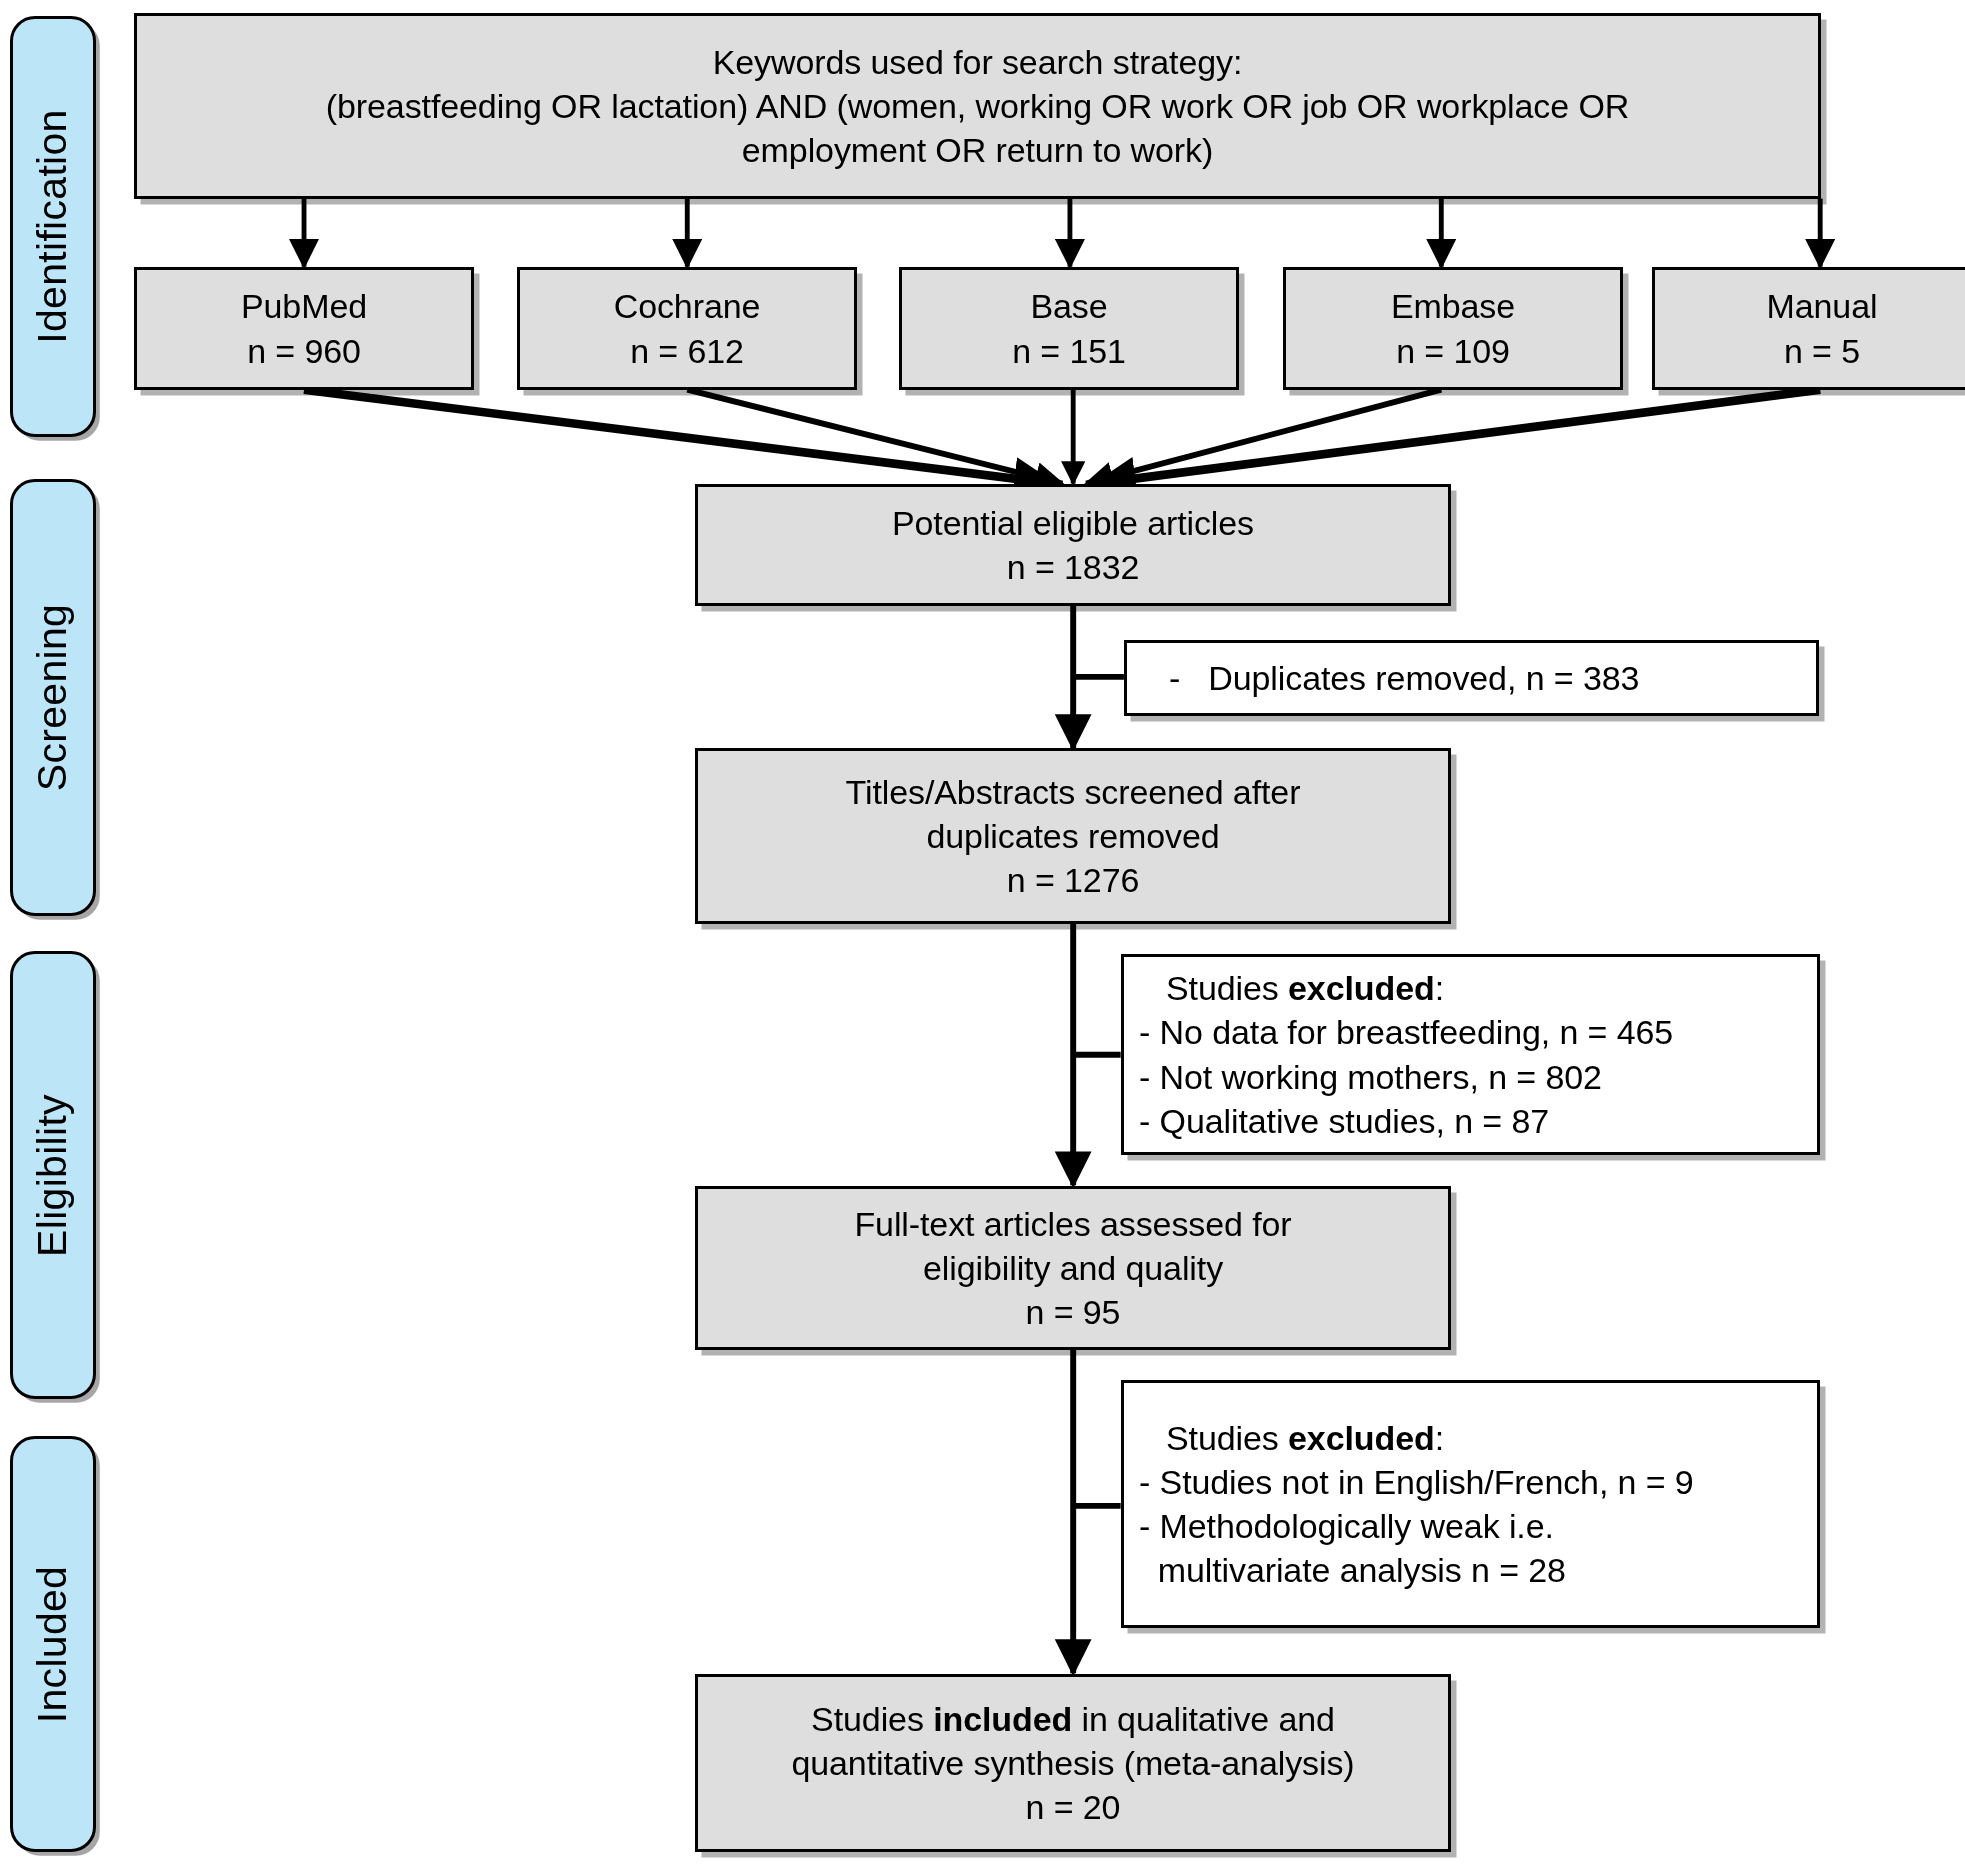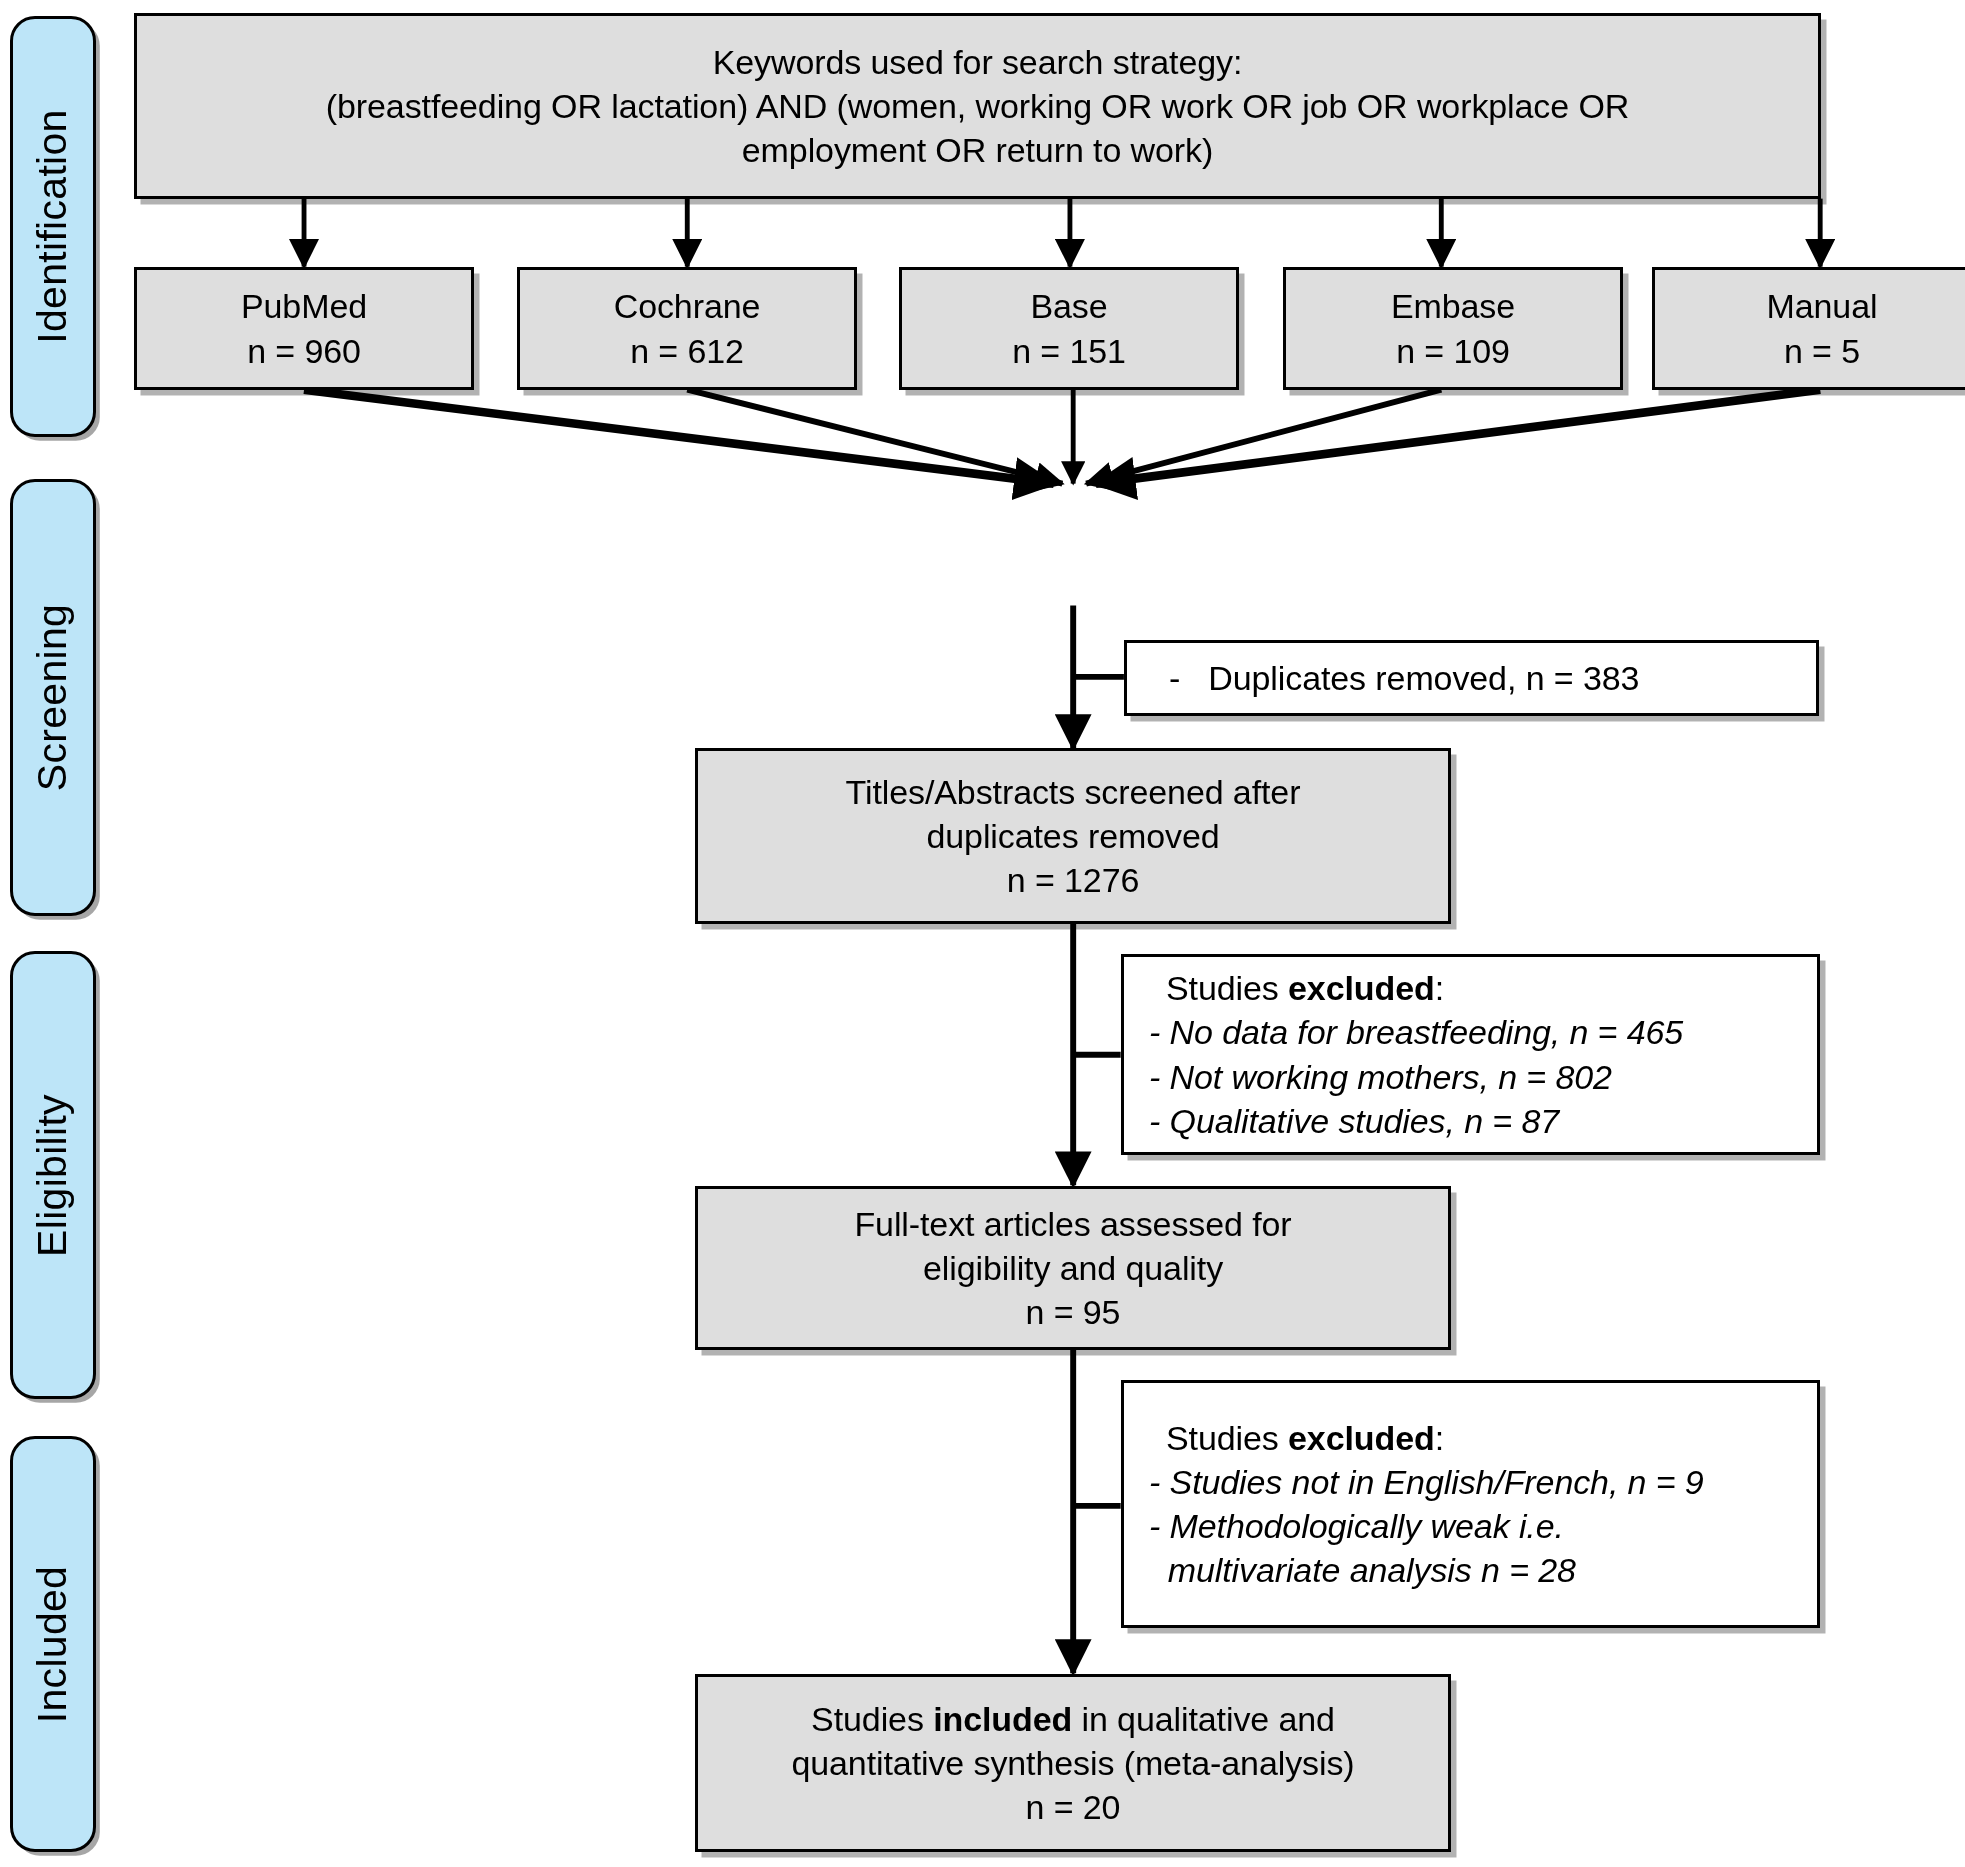--- a/index.html
+++ b/index.html
@@ -41,21 +41,21 @@
 
   .line{
     display:block;
     white-space:pre;
     line-height:1.30;
     font-size:34px;
     font-weight:400;
     letter-spacing:-0.1px;
   }
   .node.white .line{ padding-left:42px; }
-  .node.white .line.hang{ padding-left:25px;font-style:italic; }
+  .node.white .line.hang{ padding-left:15px; }
 
   b{ font-weight:700; }
 
   
   .phase{
     position:absolute;
     box-sizing:border-box;
     background:#bde5f8;
     border:3.8px solid #000;
     border-radius:25px;
@@ -158,20 +158,24 @@
   <div class="node gray" style="left:1283px; top:267px; width:340px; height:123px;">
     <span class="line">Embase</span>
     <span class="line">n = 109</span>
   </div>
 
   <div class="node gray" style="left:1652px; top:267px; width:340px; height:123px;">
     <span class="line">Manual</span>
     <span class="line">n = 5</span>
   </div>
 
+  <div class="node gray" style="left:695px; top:484px; width:756px; height:122px;">
+    <span class="line">Potential eligible articles</span>
+    <span class="line">n = 1832</span>
+  </div>
 
   <div class="node white" style="left:1124px; top:640px; width:695px; height:76px;">
     <span class="line">-   Duplicates removed, n = 383</span>
   </div>
 
   <div class="node gray" style="left:695px; top:748px; width:756px; height:176px;">
     <span class="line">Titles/Abstracts screened after</span>
     <span class="line">duplicates removed</span>
     <span class="line">n = 1276</span>
   </div>

